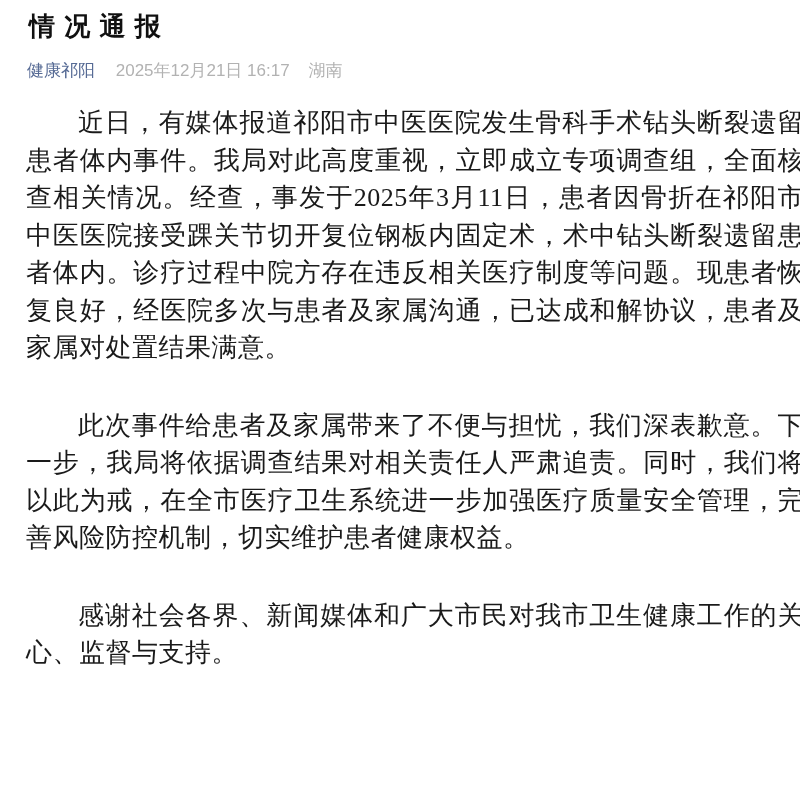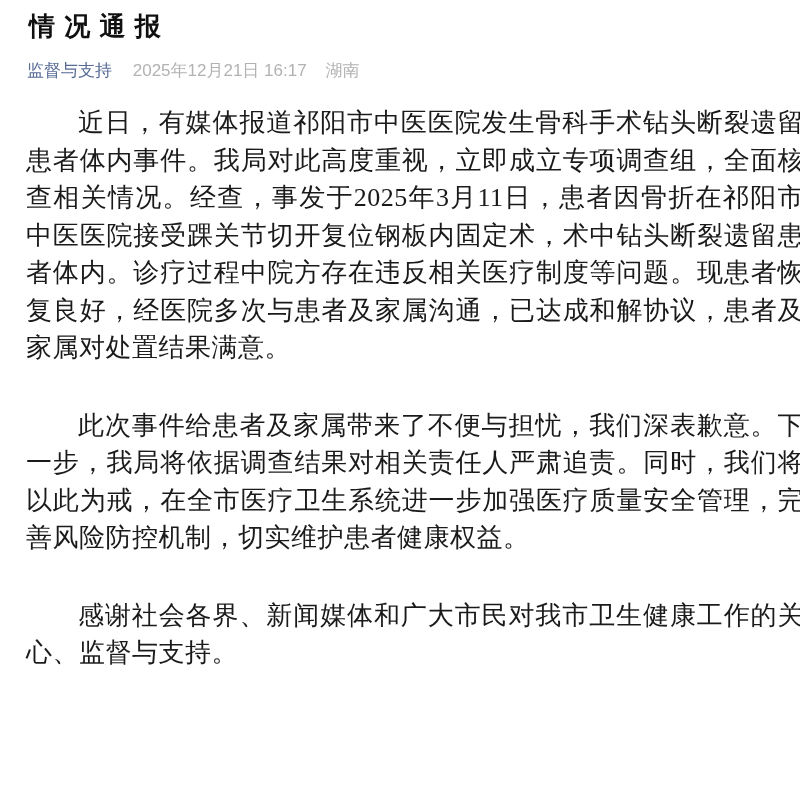--- a/index.html
+++ b/index.html
@@ -82,21 +82,21 @@
   }
 </style>
 </head>
 <body>
 
 <div class="page">
 
   <h1 class="title">情 况 通 报</h1>
 
   <div class="byline">
-    <span class="account">监督与支持</span>
+    <span class="account">健康祁阳</span>
     <span class="meta">2025年12月21日 16:17</span>
     <span class="meta">湖南</span>
   </div>
 
   <div class="body-text">
     <p>近日，有媒体报道祁阳市中医医院发生骨科手术钻头断裂遗留患者体内事件。我局对此高度重视，立即成立专项调查组，全面核查相关情况。经查，事发于2025年3月11日，患者因骨折在祁阳市中医医院接受踝关节切开复位钢板内固定术，术中钻头断裂遗留患者体内。诊疗过程中院方存在违反相关医疗制度等问题。现患者恢复良好，经医院多次与患者及家属沟通，已达成和解协议，患者及家属对处置结果满意。</p>
     <p>此次事件给患者及家属带来了不便与担忧，我们深表歉意。下一步，我局将依据调查结果对相关责任人严肃追责。同时，我们将以此为戒，在全市医疗卫生系统进一步加强医疗质量安全管理，完善风险防控机制，切实维护患者健康权益。</p>
     <p>感谢社会各界、新闻媒体和广大市民对我市卫生健康工作的关心、监督与支持。</p>
 
 

